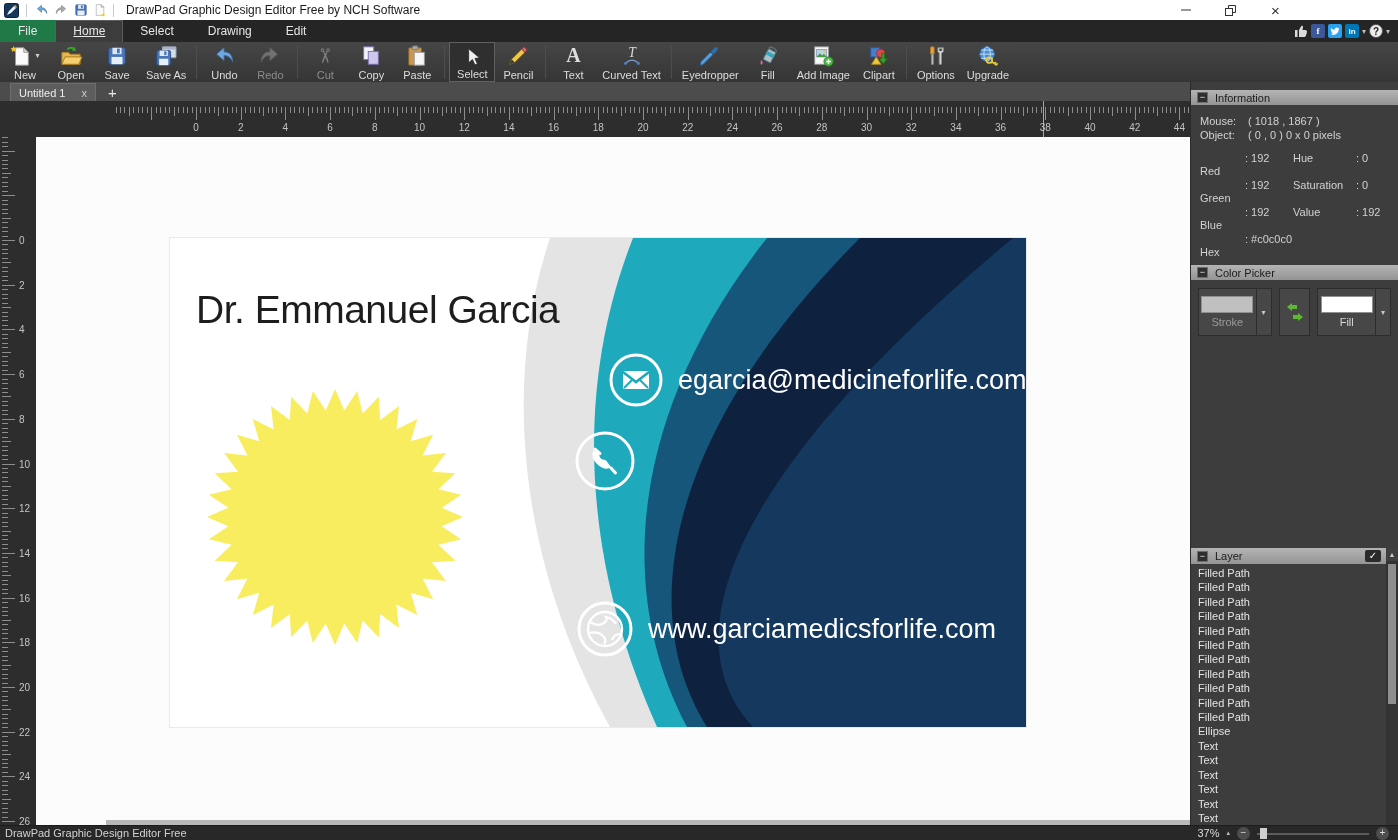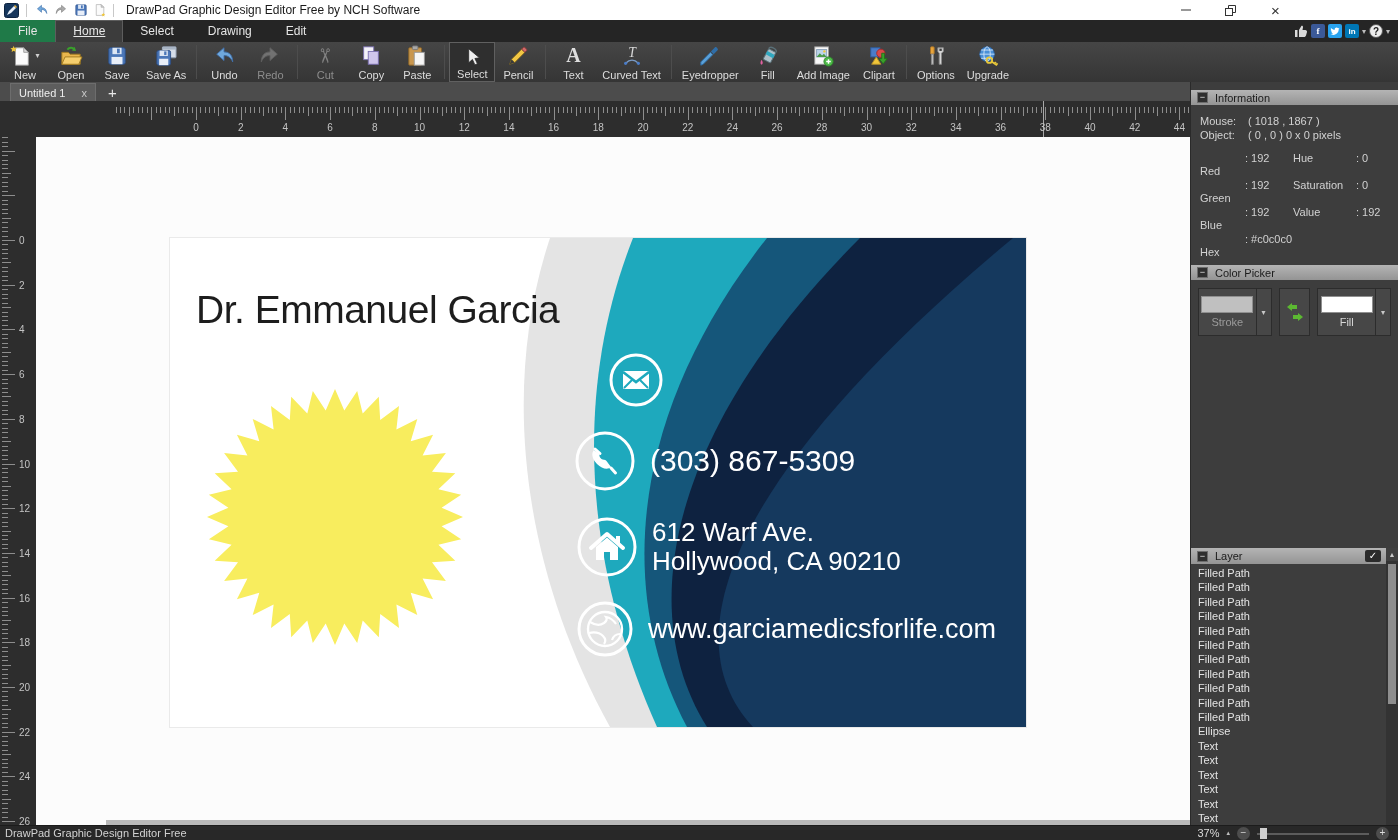--- a/index.html
+++ b/index.html
@@ -415,43 +415,31 @@
         </svg>
         <div class="card-name">Dr. Emmanuel Garcia</div>
 
         <div class="contact c-email">
           <svg width="56" height="56" viewBox="0 0 56 56">
             <circle cx="28" cy="28" r="25" fill="none" stroke="#fff" stroke-width="3"></circle>
             <rect x="15" y="19" width="26" height="18" rx="1.5" fill="#fff"></rect>
             <path d="M15 20 L28 30 L41 20" fill="none" stroke="#1ea9bd" stroke-width="2.6"></path>
             <path d="M16 36 L24 28 M40 36 L32 28" fill="none" stroke="#1ea9bd" stroke-width="2"></path>
           </svg>
+          <span class="ctext">egarcia@medicineforlife.com</span>
         </div>
 
         <div class="contact c-phone">
           <svg width="62" height="62" viewBox="0 0 62 62">
             <circle cx="31" cy="31" r="28" fill="none" stroke="#fff" stroke-width="3"></circle>
             <path d="M20 20 c-3 3 -2 9 3 14 c5 5 11 6 14 3 l-4.5-6 c-1.5-2 -3.5-1 -5-2 c-1.5-1 -2.5-3 -2-5 z" fill="#fff"></path>
             <path d="M21 19 l5 4.5 M37 38 l4.5 5" stroke="#fff" stroke-width="3" stroke-linecap="round"></path>
           </svg>
-          <span class="ctext">(303) 867-5309</span>
-        </div>
-
-        <div class="contact c-home">
-          <svg width="62" height="62" viewBox="0 0 62 62">
-            <circle cx="31" cy="31" r="28" fill="none" stroke="#fff" stroke-width="3"></circle>
-            <path d="M15 32 L31 18 L47 32" fill="none" stroke="#fff" stroke-width="4" stroke-linecap="round" stroke-linejoin="round"></path>
-            <path d="M20 31 v13 h8 v-8 h6 v8 h8 V31 L31 21.5 Z" fill="#fff"></path>
-            <rect x="40" y="20" width="4" height="7" fill="#fff"></rect>
-          </svg>
-          <div class="ctext">
-            <div>612 Warf Ave.</div>
-            <div>Hollywood, CA 90210</div>
-          </div>
-        </div>
+        </div>
+
 
         <div class="contact c-web">
           <svg width="58" height="58" viewBox="0 0 58 58">
             <circle cx="29" cy="29" r="26" fill="none" stroke="#fff" stroke-width="3"></circle>
             <circle cx="29" cy="29" r="17" fill="none" stroke="#fff" stroke-width="2.4"></circle>
             <path d="M14 22 q8 5 14 1 q4-3 2-6 q6 1 10 7 M13 33 q9-2 14 3 q4 4 1 8 M36 40 q2-6 8-6" fill="none" stroke="#fff" stroke-width="2.2"></path>
           </svg>
           <span class="ctext">www.garciamedicsforlife.com</span>
         </div>
       </div>

